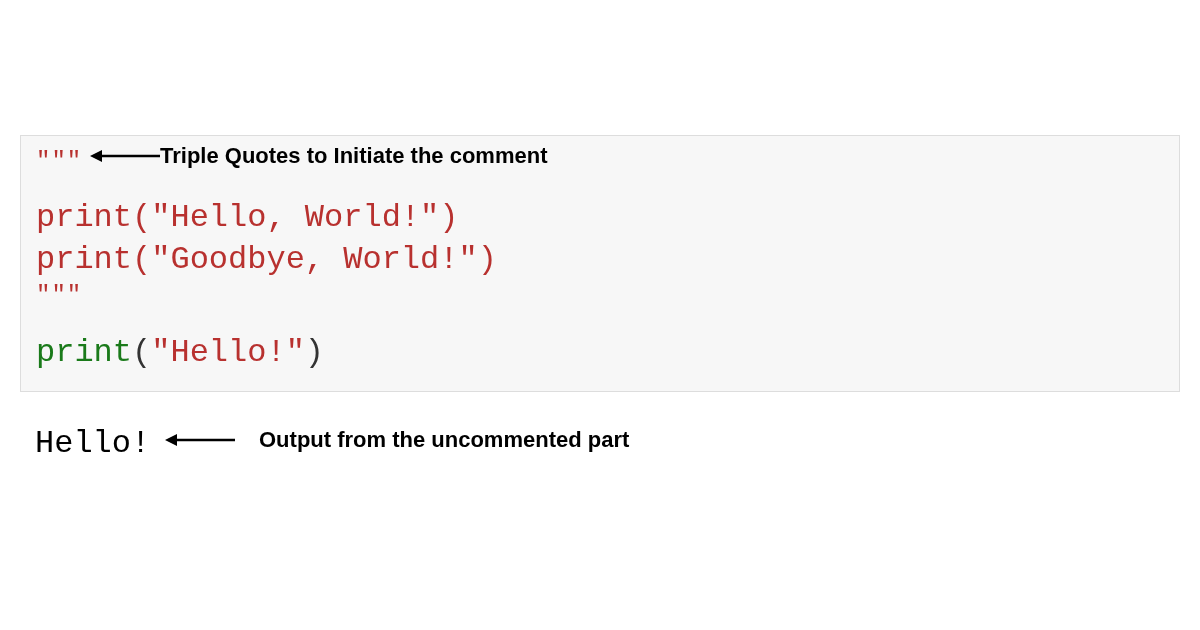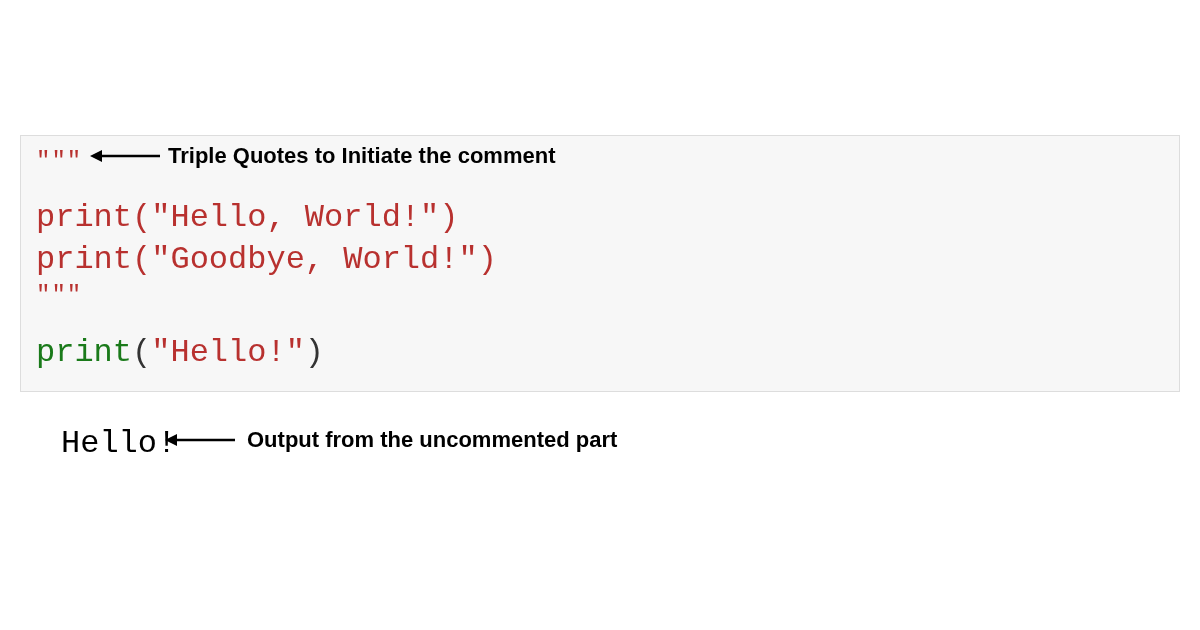--- a/index.html
+++ b/index.html
@@ -41,47 +41,45 @@
     .quotes-small {
       font-size: 24px;
       letter-spacing: 1px;
     }
     .annotation1 {
       position: absolute;
       left: 90px;
       top: 143px;
       display: flex;
       align-items: center;
-      gap: 8px;
     }
     .arrow-svg {
       display: block;
     }
     .annotation-text {
       font-family: Arial, Helvetica, sans-serif;
       font-size: 22px;
       font-weight: bold;
       color: #000000;
     }
     .output-block {
       position: absolute;
       left: 35px;
       top: 425px;
       font-family: "Courier New", Courier, monospace;
       font-size: 32px;
       color: #000000;
-      margin-left: 26px;
     }
     .annotation2 {
       position: absolute;
       left: 165px;
       top: 427px;
       display: flex;
       align-items: center;
-      gap: 12px;
+      gap: 24px;
     }
     .blank-line {
       height: 20px;
     }
   </style>
 </head>
 <body>
 
 <div class="code-block">
   <div class="code-line string-color quotes-small">"""</div>

